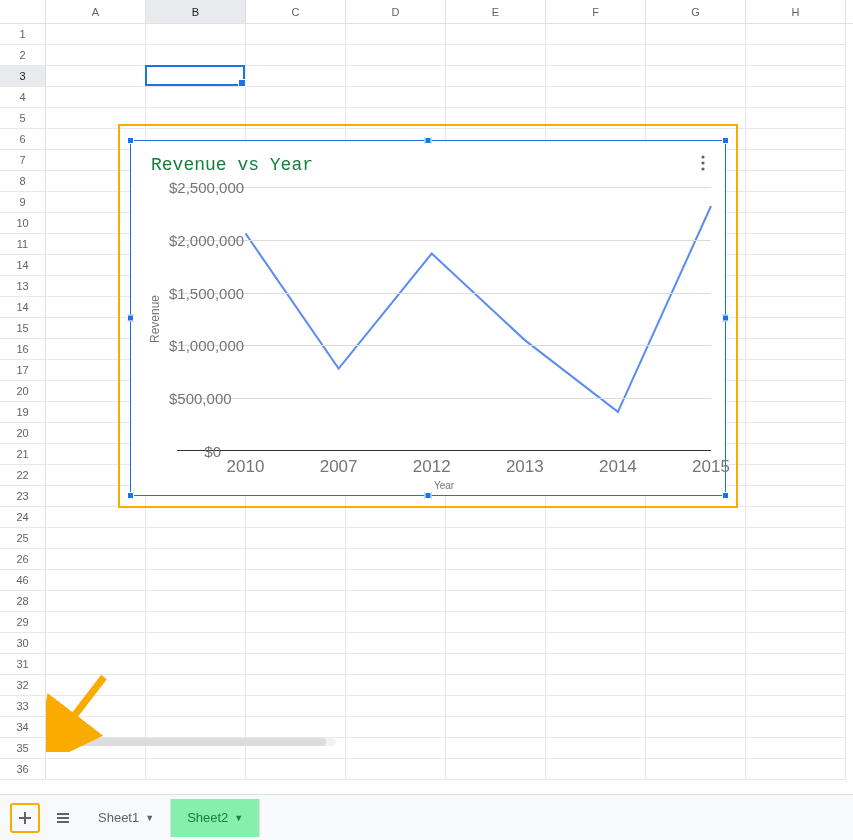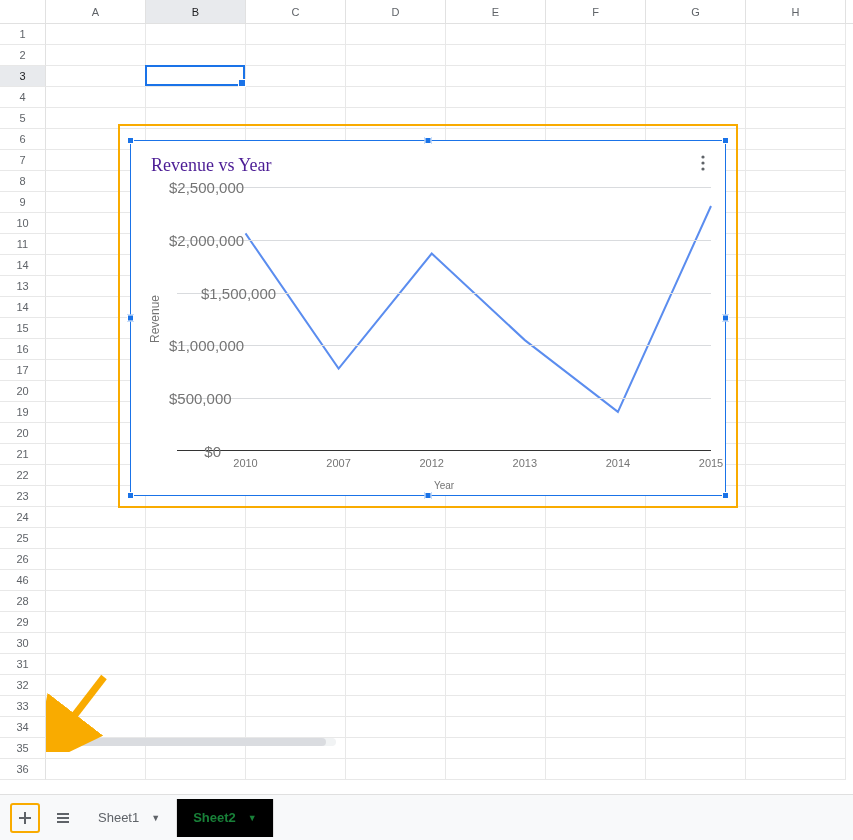--- a/index.html
+++ b/index.html
@@ -131,23 +131,23 @@
   .h-w  { left: -4px; top: 50%; transform: translateY(-50%); }
   .h-e  { right: -4px; top: 50%; transform: translateY(-50%); }
   .h-sw { left: -4px; bottom: -4px; }
   .h-s  { left: 50%; bottom: -4px; transform: translateX(-50%); }
   .h-se { right: -4px; bottom: -4px; }
 
   .chart-title {
     position: absolute;
     left: 20px; top: 14px;
     font-size: 18px;
-    color: #4c1d95;
+    color: #15803d;
     font-weight: 400;
-    font-family: Liberation Serif, serif;
+    font-family: Liberation Mono, monospace;
   }
   .chart-menu {
     position: absolute;
     right: 10px; top: 10px;
     width: 24px; height: 24px;
     display:flex; align-items:center; justify-content:center;
     color:#5f6368;
     cursor:pointer;
   }
 
@@ -188,21 +188,21 @@
   }
   .x-axis-line {
     position: absolute;
     left: 0; right: 0; bottom: 0;
     border-top: 1px solid #333;
   }
   .x-tick-label {
     position: absolute;
     top: 100%;
     padding-top: 6px;
-    font-size: 11px;
+    font-size: 17px;
     color: #757575;
     transform: translateX(-50%);
   }
   svg.line-chart {
     position: absolute;
     left: 0; top: 0; width: 100%; height: 100%;
     overflow: visible;
   }
 
   
@@ -255,32 +255,32 @@
     border-radius: 3px;
   }
   .square-btn.highlight {
     border: 2px solid #f9ab00;
   }
   .sheet-tab {
     height: 38px;
     padding: 0 16px;
     display:flex;
     align-items:center;
-    gap:12px;
+    gap:6px;
     font-size: 13px;
     color:#5f6368;
     border-right:1px solid #e0e0e0;
     background:#f8f9fa;
     cursor:pointer;
   }
   .sheet-tab:first-of-type { border-left:1px solid #e0e0e0; margin-left:16px; }
   .sheet-tab.active {
-    background:#000000;
+    background:#86efac;
     color:#188038;
-    font-weight:700;
+    font-weight:400;
   }
   .sheet-tab .caret {
     font-size: 9px;
     color:#5f6368;
   }
   .sheet-tab.active .caret { color:#188038; }
 </style>
 </head>
 <body>
 
@@ -731,21 +731,21 @@
         <div class="x-axis-line"></div>
         <svg class="line-chart" preserveAspectRatio="none" viewBox="0 0 530 250">
             <polyline points="68.0,44.0 160.4,172.0 252.8,63.0 345.2,145.0 437.6,213.0 530.0,18.0" fill="none" stroke="#5b8def" stroke-width="2"></polyline>
           </svg>
       <div class="y-tick-label" style="top: 100%; left: 0px; right: auto; transform: translate(-8px, -50%); position: absolute; text-align: right; width: 60px;">$0</div>
           <div class="y-tick" style="top: 80%;"></div>
           <div class="y-tick-label" style="top: 80%; left: 0px; right: auto; transform: translate(-8px, -50%); position: absolute; text-align: left; width: 60px;">$500,000</div>
           <div class="y-tick" style="top: 60%;"></div>
           <div class="y-tick-label" style="top: 60%; left: 0px; right: auto; transform: translate(-8px, -50%); position: absolute; text-align: right; width: 60px;">$1,000,000</div>
           <div class="y-tick" style="top: 40%;"></div>
-          <div class="y-tick-label" style="top: 40%; left: 0px; right: auto; transform: translate(-8px, -50%); position: absolute; text-align: left; width: 60px; margin-left: 32px;">$1,500,000</div>
+          <div class="y-tick-label" style="top: 40%; left: 0px; right: auto; transform: translate(-8px, -50%); position: absolute; text-align: left; width: 60px;">$1,500,000</div>
           <div class="y-tick" style="top: 20%;"></div>
           <div class="y-tick-label" style="top: 20%; left: 0px; right: auto; transform: translate(-8px, -50%); position: absolute; text-align: right; width: 60px;">$2,000,000</div>
           <div class="y-tick" style="top: 0%;"></div>
           <div class="y-tick-label" style="top: 0%; left: 0px; right: auto; transform: translate(-8px, -50%); position: absolute; text-align: right; width: 60px;">$2,500,000</div>
           <div class="x-tick-label" style="left: 12.8302%;">2010</div>
           <div class="x-tick-label" style="left: 30.2642%;">2007</div>
           <div class="x-tick-label" style="left: 47.6981%;">2012</div>
           <div class="x-tick-label" style="left: 65.1321%;">2013</div>
           <div class="x-tick-label" style="left: 82.566%;">2014</div>
           <div class="x-tick-label" style="left: 100%;">2015</div>

